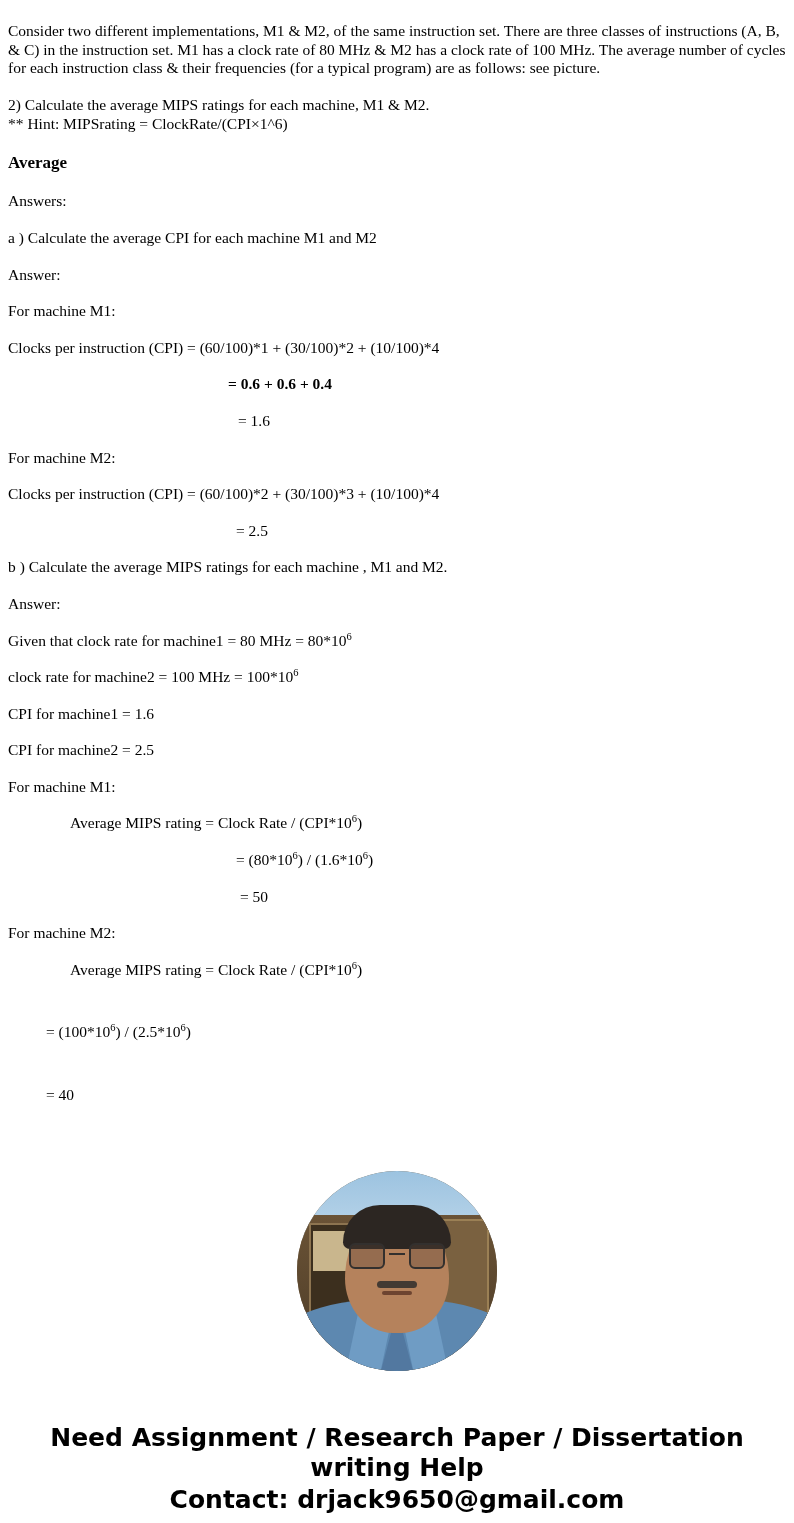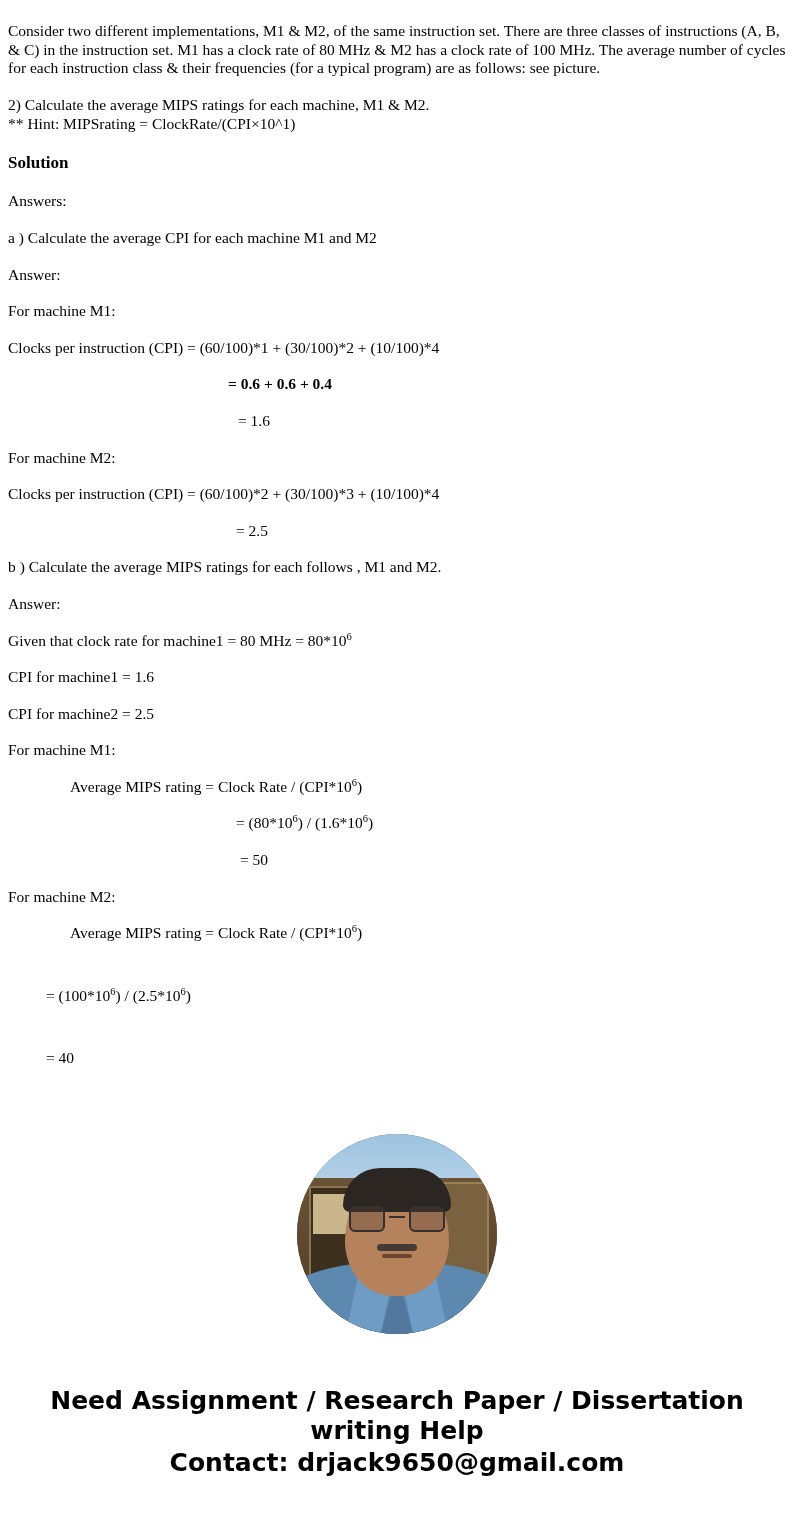--- a/index.html
+++ b/index.html
@@ -219,24 +219,24 @@
 </style>
 </head>
 <body>
 
 <div class="page">
 
   <p class="intro">Consider two different implementations, M1 &amp; M2, of the same instruction set. There are three classes of instructions (A, B, &amp; C) in the instruction set. M1 has a clock rate of 80 MHz &amp; M2 has a clock rate of 100 MHz. The average number of cycles for each instruction class &amp; their frequencies (for a typical program) are as follows: see picture.</p>
 
   <div class="q-block">
     <p>2) Calculate the average MIPS ratings for each machine, M1 &amp; M2.</p>
-    <p>** Hint: MIPSrating = ClockRate/(CPI×10^1)</p>
+    <p>** Hint: MIPSrating = ClockRate/(CPI×1^6)</p>
   </div>
 
-  <p class="solution">Solution</p>
+  <p class="solution">Average</p>
 
   <p class="line">Answers:</p>
 
   <p class="line">a ) Calculate the average CPI for each machine M1 and M2</p>
 
   <p class="line">Answer:</p>
 
   <p class="line">For machine M1:</p>
 
   <p class="line">Clocks per instruction (CPI) = (60/100)*1 + (30/100)*2 + (10/100)*4</p>
@@ -245,26 +245,27 @@
 
   <p class="line indent-2">= 1.6</p>
 
   <p class="line">For machine M2:</p>
 
   <p class="line">Clocks per instruction (CPI) = (60/100)*2 + (30/100)*3 + (10/100)*4</p>
 
 
   <p class="line indent-4">= 2.5</p>
 
-  <p class="line">b ) Calculate the average MIPS ratings for each follows , M1 and M2.</p>
+  <p class="line">b ) Calculate the average MIPS ratings for each machine , M1 and M2.</p>
 
   <p class="line">Answer:</p>
 
   <p class="line"><span>Given that clock rate for machine1 = 80 MHz = 80*10</span><sup>6</sup></p>
 
+  <p class="line"><span>clock rate for machine2 = 100 MHz = 100*10</span><sup>6</sup></p>
 
   <p class="line">CPI for machine1 = 1.6</p>
 
   <p class="line">CPI for machine2 = 2.5</p>
 
   <p class="line">For machine M1:</p>
 
   <p class="line indent-3"><span>Average MIPS rating = Clock Rate / (CPI*10</span><sup>6</sup><span>)</span></p>
 
   <p class="line indent-4"><span>= (80*10</span><sup>6</sup><span>) / (1.6*10</span><sup>6</sup><span>)</span></p>

